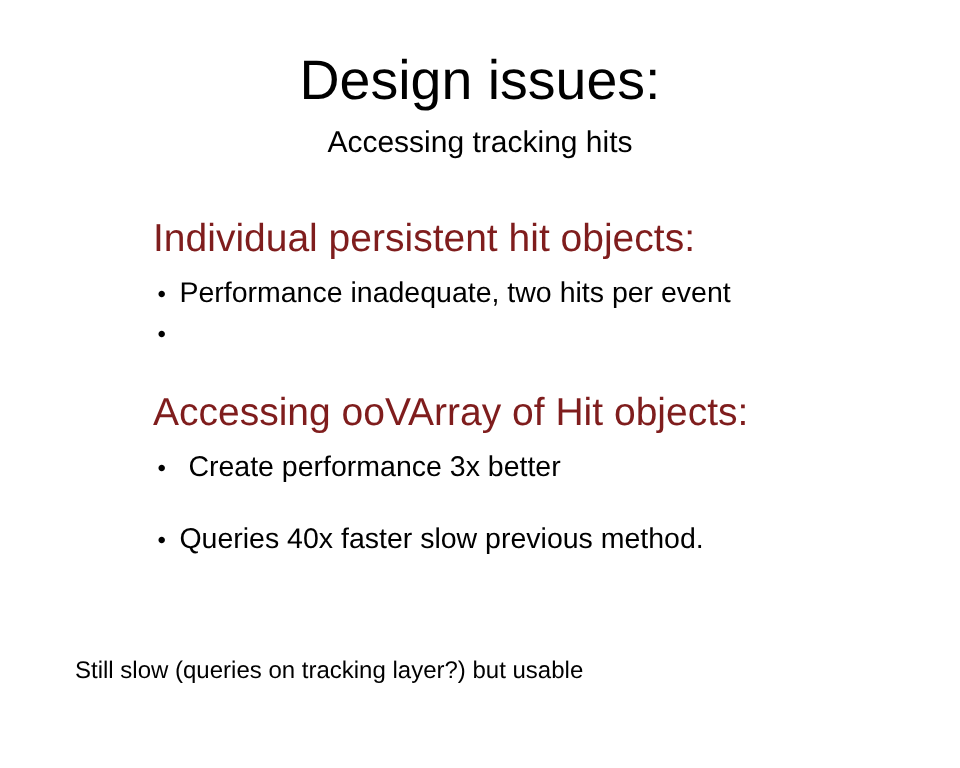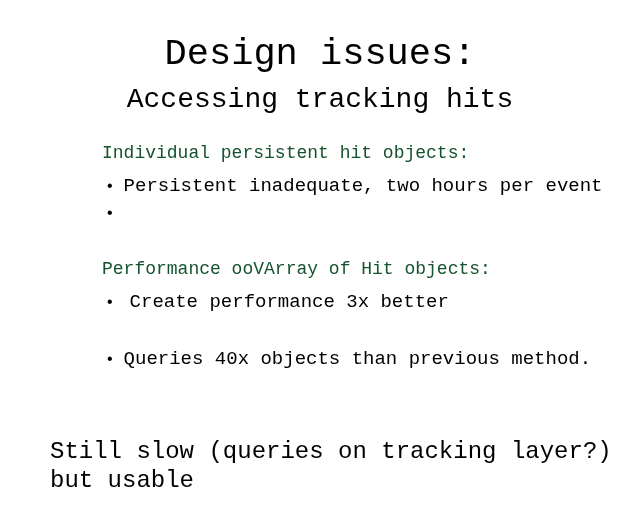--- a/index.html
+++ b/index.html
@@ -6,21 +6,21 @@
     margin: 0;
     padding: 0;
     background: #ffffff;
   }
   .slide {
     position: relative;
     width: 640px;
     height: 488px;
     background: #ffffff;
     overflow: hidden;
-    font-family: Liberation Mono, monospace;
+    font-family: Liberation Sans, sans-serif;
     color: #000000;
   }
   .title {
     position: absolute;
     top: 33px;
     left: 0;
     right: 0;
     margin: 0;
     text-align: center;
     font-size: 37px;
@@ -28,91 +28,91 @@
     line-height: 1.15;
     color: #000000;
   }
   .subtitle {
     position: absolute;
     top: 84px;
     left: 0;
     right: 0;
     margin: 0;
     text-align: center;
-    font-size: 28px;
+    font-size: 20px;
     font-weight: normal;
     line-height: 1.15;
     color: #000000;
   }
   .sec {
     position: absolute;
     left: 102px;
     right: 20px;
   }
   .sec1 { top: 143px; }
   .sec2 { top: 259px; }
   .sec3 { top: 346px; }
   .heading {
-    font-size: 18px;
+    font-size: 26px;
     line-height: 1.2;
-    color: #14532d;
+    color: #7f1d1d;
     margin: 0 0 8px 0;
     white-space: pre-wrap;
   }
   .bullet {
     display: flex;
     align-items: baseline;
     font-size: 19px;
     line-height: 27px;
     color: #000000;
   }
   .dot {
     flex: 0 0 auto;
     margin: 0 9px 0 3px;
     font-size: 16px;
   }
   .sec2 .dot { margin-right: 15px; }
   .footer-note {
     position: absolute;
     left: 50px;
     top: 438px;
-    font-size: 24px;
+    font-size: 16px;
     line-height: 1.2;
     color: #000000;
   }
 </style>
 </head>
 <body>
 
 <div class="slide">
 
   <h1 class="title">Design issues:</h1>
   <h2 class="subtitle">Accessing tracking hits</h2>
 
   <section class="sec sec1">
     <div class="heading">Individual persistent hit objects:</div>
     <div class="bullet">
       <span class="dot">•</span>
-      <span>Persistent inadequate, two hours per event</span>
+      <span>Performance inadequate, two hits per event</span>
     </div>
     <div class="bullet">
       <span class="dot">•</span>
     </div>
   </section>
 
   <section class="sec sec2">
-    <div class="heading">Performance ooVArray of Hit objects:</div>
+    <div class="heading">Accessing ooVArray of Hit objects:</div>
     <div class="bullet">
       <span class="dot">•</span>
       <span>Create performance 3x better</span>
     </div>
   </section>
 
   <section class="sec sec3">
     <div class="bullet">
       <span class="dot">•</span>
-      <span>Queries 40x objects than previous method.</span>
+      <span>Queries 40x faster slow previous method.</span>
     </div>
   </section>
 
   <div class="footer-note">Still slow (queries on tracking layer?) but usable</div>
 
 </div>
 
 </body></html>

